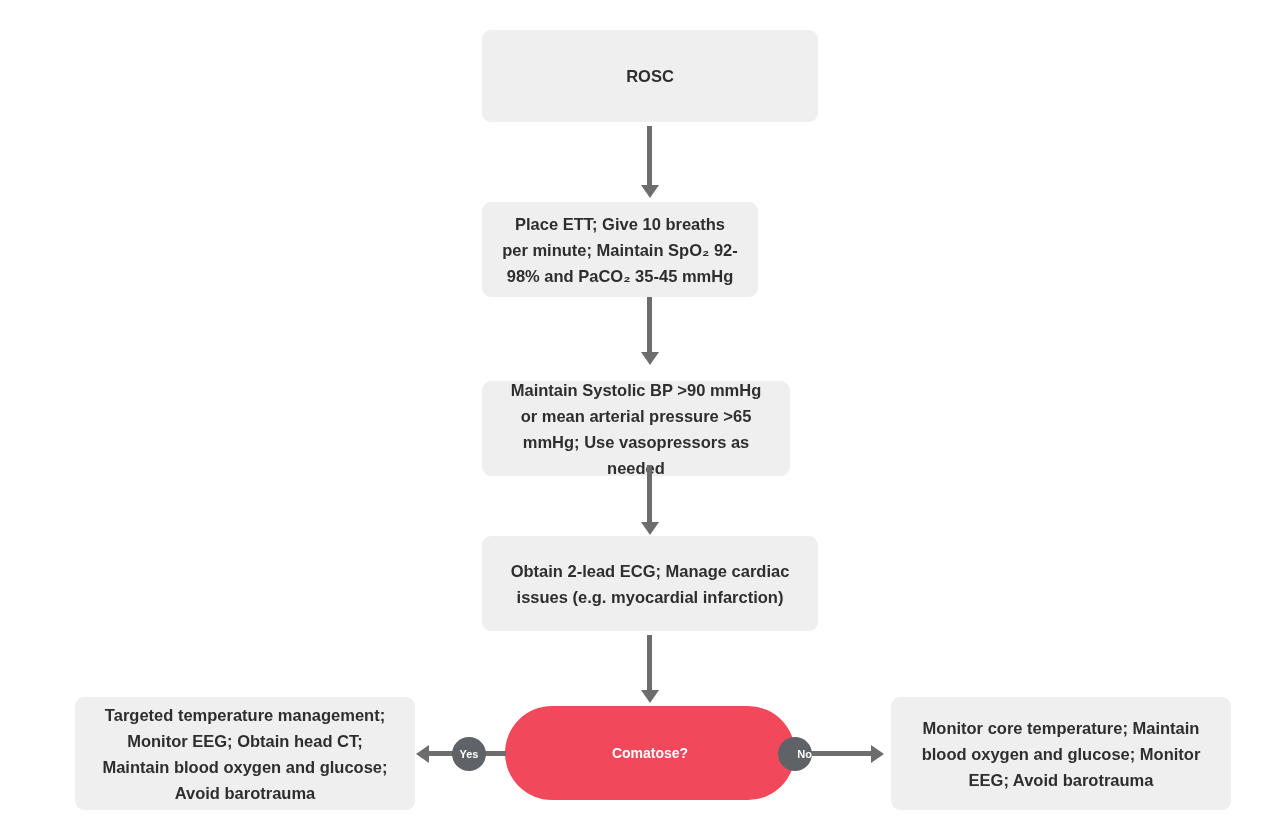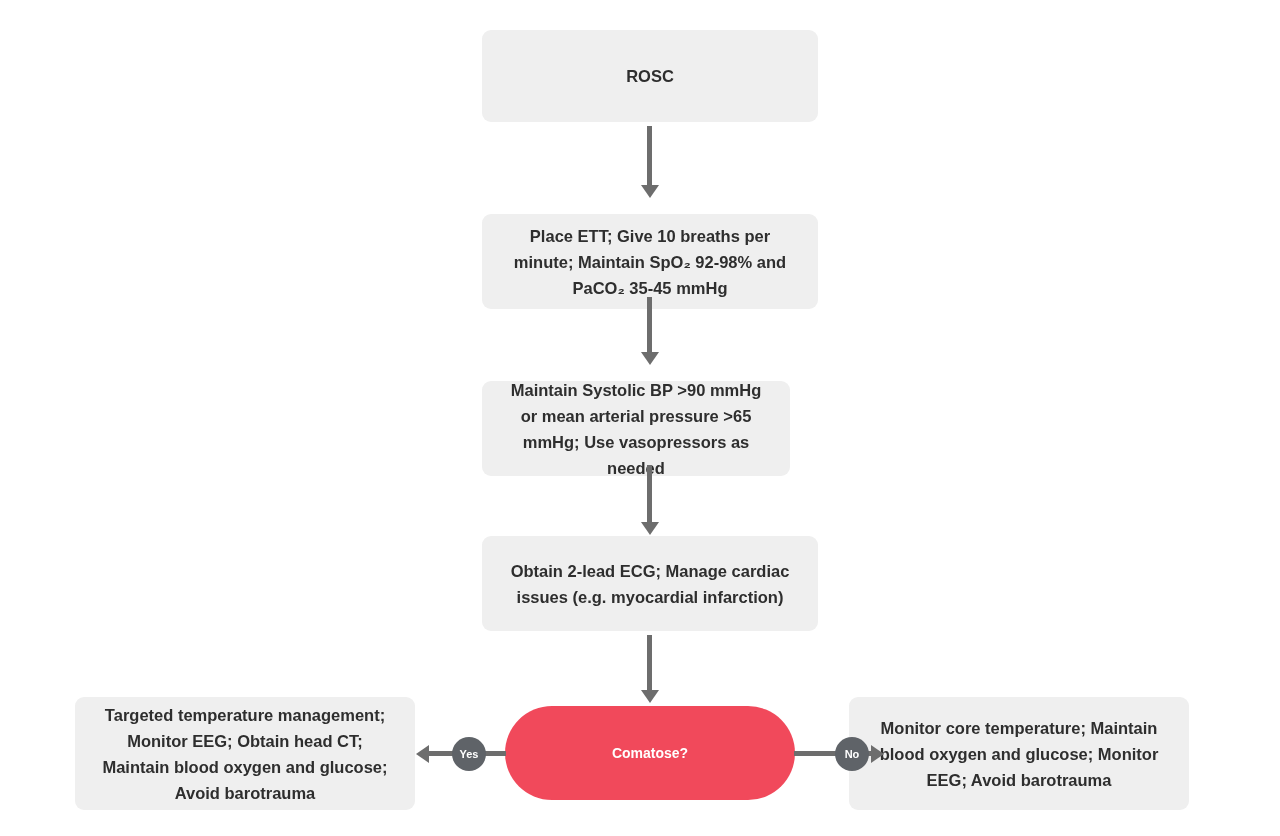--- a/index.html
+++ b/index.html
@@ -99,57 +99,57 @@
 </style>
 </head>
 <body>
 
 <div class="canvas">
 
   <div class="node" style="left:482px; top:30px; width:336px; height:92px;">
     <span>ROSC</span>
   </div>
 
-  <div class="node" style="left:482px; top:214px; width:336px; height:95px;">
+  <div class="node" style="left:482px; top:202px; width:276px; height:95px;">
     <span>Place ETT; Give 10 breaths per minute; Maintain SpO₂ 92-98% and PaCO₂ 35-45 mmHg</span>
   </div>
 
   <div class="node" style="left:482px; top:381px; width:308px; height:95px;">
     <span>Maintain Systolic BP &gt;90 mmHg or mean arterial pressure &gt;65 mmHg; Use vasopressors as needed</span>
   </div>
 
   <div class="node" style="left:482px; top:536px; width:336px; height:95px;">
     <span>Obtain 2-lead ECG; Manage cardiac issues (e.g. myocardial infarction)</span>
   </div>
 
   <div class="node decision" style="left:505px; top:706px; width:290px; height:94px;">
     <span>Comatose?</span>
   </div>
 
   <div class="node" style="left:75px; top:697px; width:340px; height:113px;">
     <span>Targeted temperature management; Monitor EEG; Obtain head CT; Maintain blood oxygen and glucose; Avoid barotrauma</span>
   </div>
 
-  <div class="node" style="left:849px; top:697px; width:340px; height:113px;">
+  <div class="node" style="left:891px; top:697px; width:340px; height:113px;">
     <span>Monitor core temperature; Maintain blood oxygen and glucose; Monitor EEG; Avoid barotrauma</span>
   </div>
 
   <div class="v-arrow" style="left:647px; top:126px; height:60px;"></div>
 
   <div class="v-arrow" style="left:647px; top:297px; height:56px;"></div>
 
   <div class="v-arrow" style="left:647px; top:465px; height:58px;"></div>
 
   <div class="v-arrow" style="left:647px; top:635px; height:56px;"></div>
 
   <div class="h-arrow point-left" style="left:428px; top:751px; width:78px;"></div>
 
   <div class="h-arrow point-right" style="left:794px; top:751px; width:78px;"></div>
 
   <div class="edge-label" style="left:452px; top:737px;">
     <span>Yes</span>
   </div>
 
-  <div class="edge-label" style="left:835px; top:737px;">
+  <div class="edge-label" style="left:778px; top:737px;justify-content:flex-end;">
     <span>No</span>
   </div>
 
 </div>
 
 </body></html>

